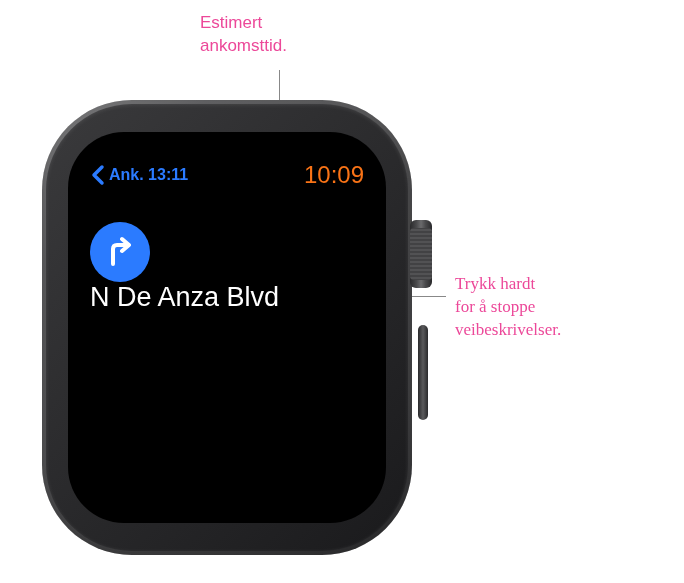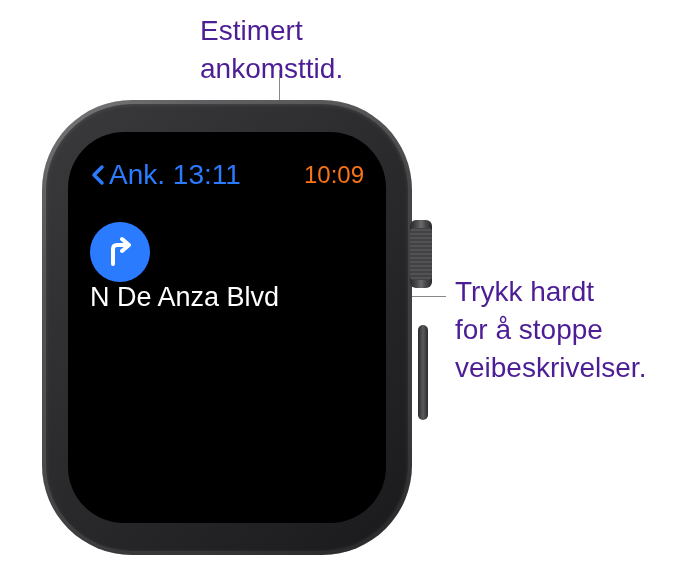--- a/index.html
+++ b/index.html
@@ -11,22 +11,22 @@
     body {
       font-family: -apple-system, BlinkMacSystemFont, 'Segoe UI', Helvetica, Arial, sans-serif;
       background: #fff;
       width: 684px;
       height: 583px;
       position: relative;
     }
     
     .callout {
       position: absolute;
-      font-size: 28px;
-      color: #4c1d95;
+      font-size: 17px;
+      color: #ec4899;
       line-height: 1.35;
     }
     
     .callout-top {
       top: 12px;
       left: 200px;
       text-align: left;
     }
     
     .callout-right {
@@ -151,22 +151,22 @@
     }
     
     .back-chevron {
       color: #2b7bff;
       display: flex;
       align-items: center;
     }
     
     .arrival-text {
       color: #2b7bff;
-      font-size: 28px;
-      font-weight: 400;
+      font-size: 16px;
+      font-weight: 700;
     }
     
     .time-text {
       color: #f97316;
       font-size: 24px;
       font-weight: 500;
     }
     
     .direction-row {
       display: flex;
@@ -202,21 +202,21 @@
 </head>
 <body>
 
 <div class="callout callout-top">
   <span style="white-space: pre-line;">Estimert
 ankomsttid.</span>
 </div>
 <div class="callout-line line-top"></div>
 
 <div class="callout callout-right">
-  <span style="white-space: pre-line;">Trykk hardt
+  <span style="white-space: pre-line; font-family: Liberation Serif, serif;">Trykk hardt
 for å stoppe
 veibeskrivelser.</span>
 </div>
 <div class="callout-line line-right"></div>
 
 <div class="watch-frame">
   <div class="watch-body"></div>
   <div class="crown"></div>
   <div class="side-button"></div>
 

